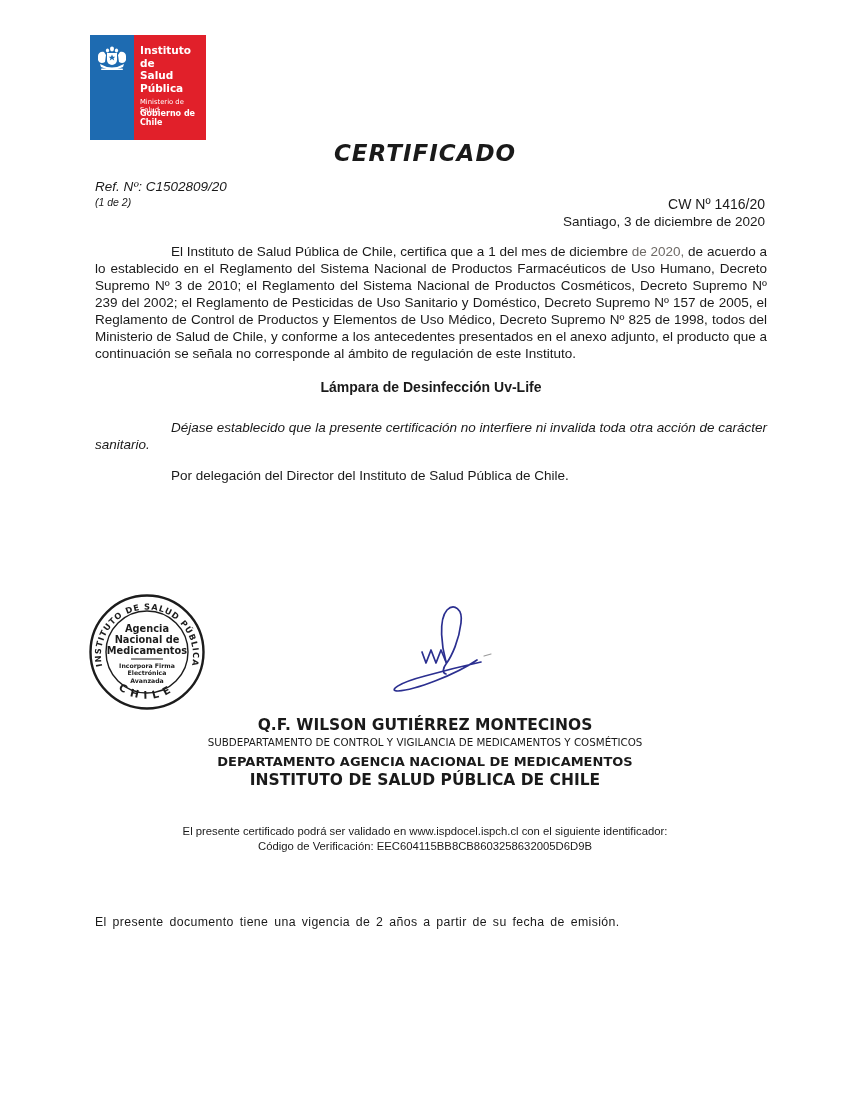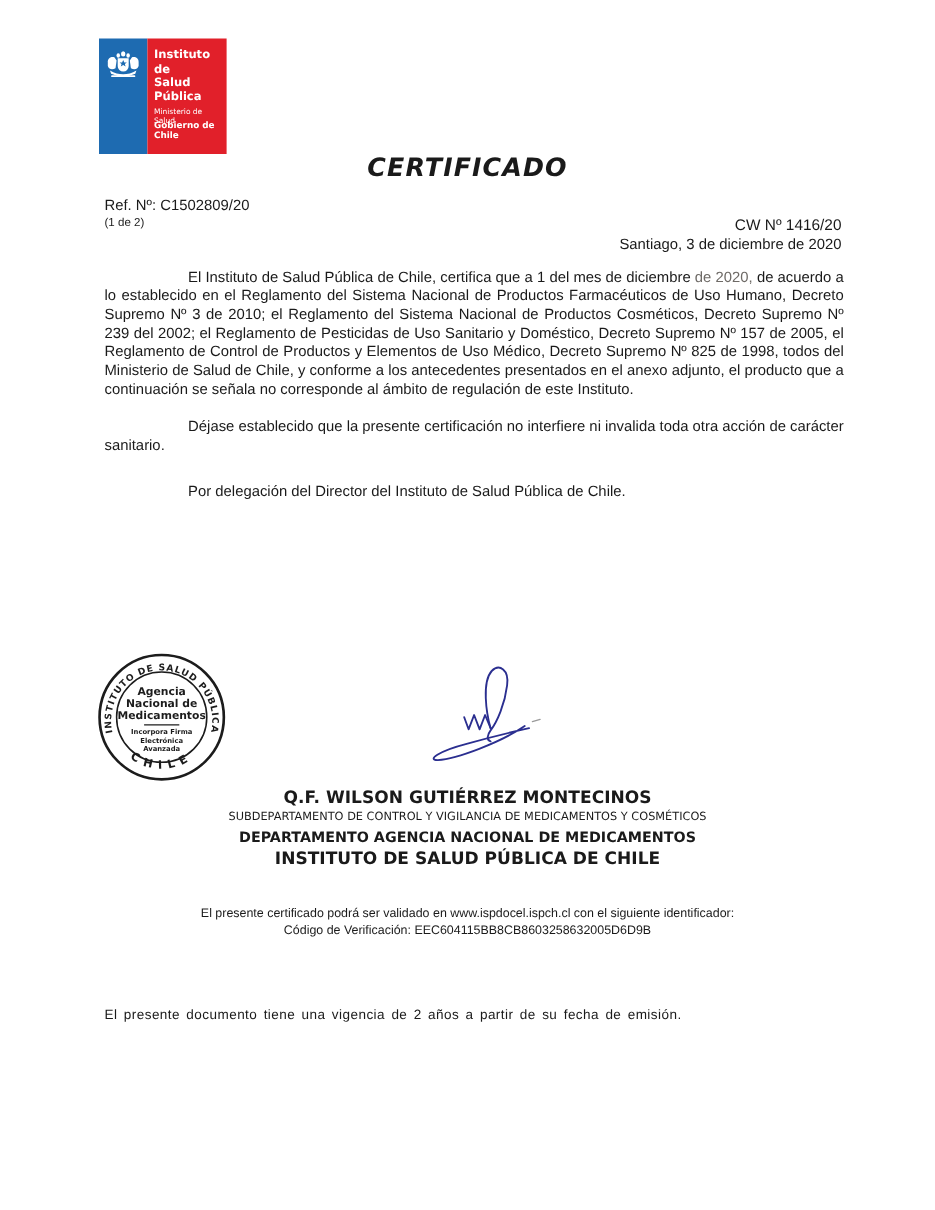--- a/index.html
+++ b/index.html
@@ -17,34 +17,34 @@
   .logo-name { font-family: "DejaVu Sans", sans-serif; font-weight: bold; font-size: 10.5px; line-height: 12.5px; }
   .logo-ministry { font-family: "DejaVu Sans", sans-serif; font-weight: normal; font-size: 6.8px; margin-top: 4px; }
   .logo-gov { position: absolute; left: 6px; bottom: 13px; font-family: "DejaVu Sans", sans-serif; font-weight: bold; font-size: 8px; }
 
   
   .doc-title {
     position: absolute; top: 140px; left: 0; width: 100%;
     text-align: center; font-family: "DejaVu Sans", sans-serif;
     font-weight: bold; font-style: italic; font-size: 23px; letter-spacing: 1px;
   }
-  .ref-block { position: absolute; left: 95px; top: 179px; }
+  .ref-block { position: absolute; left: 95px; top: 179px; font-style: italic; }
   .ref-number { font-size: 13.5px; }
   .ref-page { font-size: 10.5px; margin-top: 2px; }
   .meta-block { position: absolute; right: 85px; top: 196px; text-align: right; }
   .cw-number { font-weight: normal; font-size: 14px; }
   .place-date { font-size: 13.5px; margin-top: 2px; }
 
   
   .body-text { position: absolute; left: 95px; top: 243px; width: 672px; font-size: 13.5px; line-height: 17px; text-align: justify; }
   .body-text p.indent { text-indent: 76px; }
   .p1 { margin-bottom: 17px; }
   .date-highlight { color: var(--date_highlight, #6e6a66); }
   .product-name { text-align: center; font-weight: bold; font-size: 14px; margin-bottom: 23px; text-indent: 0; }
-  .p2 { margin-bottom: 25px; }
+  .p2 { margin-bottom: 14px; font-style: italic; }
   .p3 { margin-bottom: 15px; }
   .bold { font-weight: bold; }
 
   
   .seal { position: absolute; left: 86px; top: 591px; width: 122px; height: 122px; }
   .seal svg text { fill: #1c1c1c; font-family: "DejaVu Sans", sans-serif; }
   .seal .ring-text { font-size: 8.3px; font-weight: bold; letter-spacing: 0.9px; }
   .seal .ring-bottom-text { font-size: 10.5px; font-weight: bold; letter-spacing: 5.5px; }
   .seal .center-big { font-size: 9.8px; font-weight: bold; text-anchor: middle; }
   .seal .center-small { font-size: 6.2px; font-weight: bold; text-anchor: middle; }
@@ -106,20 +106,21 @@
     <div class="ref-page">(1 de 2)</div>
   </div>
 
   <div class="meta-block">
     <div class="cw-number">CW Nº 1416/20</div>
     <div class="place-date">Santiago, 3 de diciembre de 2020</div>
   </div>
 
   <div class="body-text">
     <p class="p1 indent"><span>El Instituto de Salud Pública de Chile, certifica que a 1 del mes de diciembre </span><span class="date-highlight">de 2020,</span><span> de acuerdo a lo establecido en el Reglamento del Sistema Nacional de Productos Farmacéuticos de Uso Humano, Decreto Supremo Nº 3 de 2010; el Reglamento del Sistema Nacional de Productos Cosméticos, Decreto Supremo Nº 239 del 2002; el Reglamento de Pesticidas de Uso Sanitario y Doméstico, Decreto Supremo Nº 157 de 2005, el Reglamento de Control de Productos y Elementos de Uso Médico, Decreto Supremo Nº 825 de 1998, todos del Ministerio de Salud de Chile, y conforme a los antecedentes presentados en el anexo adjunto, el producto que a continuación se señala no corresponde al ámbito de regulación de este Instituto.</span></p>
+    <p class="product-name">Lámpara de Desinfección Uv-Life</p>
     <p class="p2 indent">Déjase establecido que la presente certificación no interfiere ni invalida toda otra acción de carácter sanitario.</p>
     <p class="p4 indent">Por delegación del Director del Instituto de Salud Pública de Chile.</p>
   </div>
 
   <div class="seal">
     <svg viewBox="0 0 122 122" width="122" height="122">
       <circle cx="61" cy="61" r="56.5" stroke-width="2.4"></circle>
       <circle cx="61" cy="61" r="41" stroke-width="1.4"></circle>
       <defs>
         <path id="sealTopArc" d="M 16,74 A 46,46 0 1 1 106,74" fill="none"></path>

